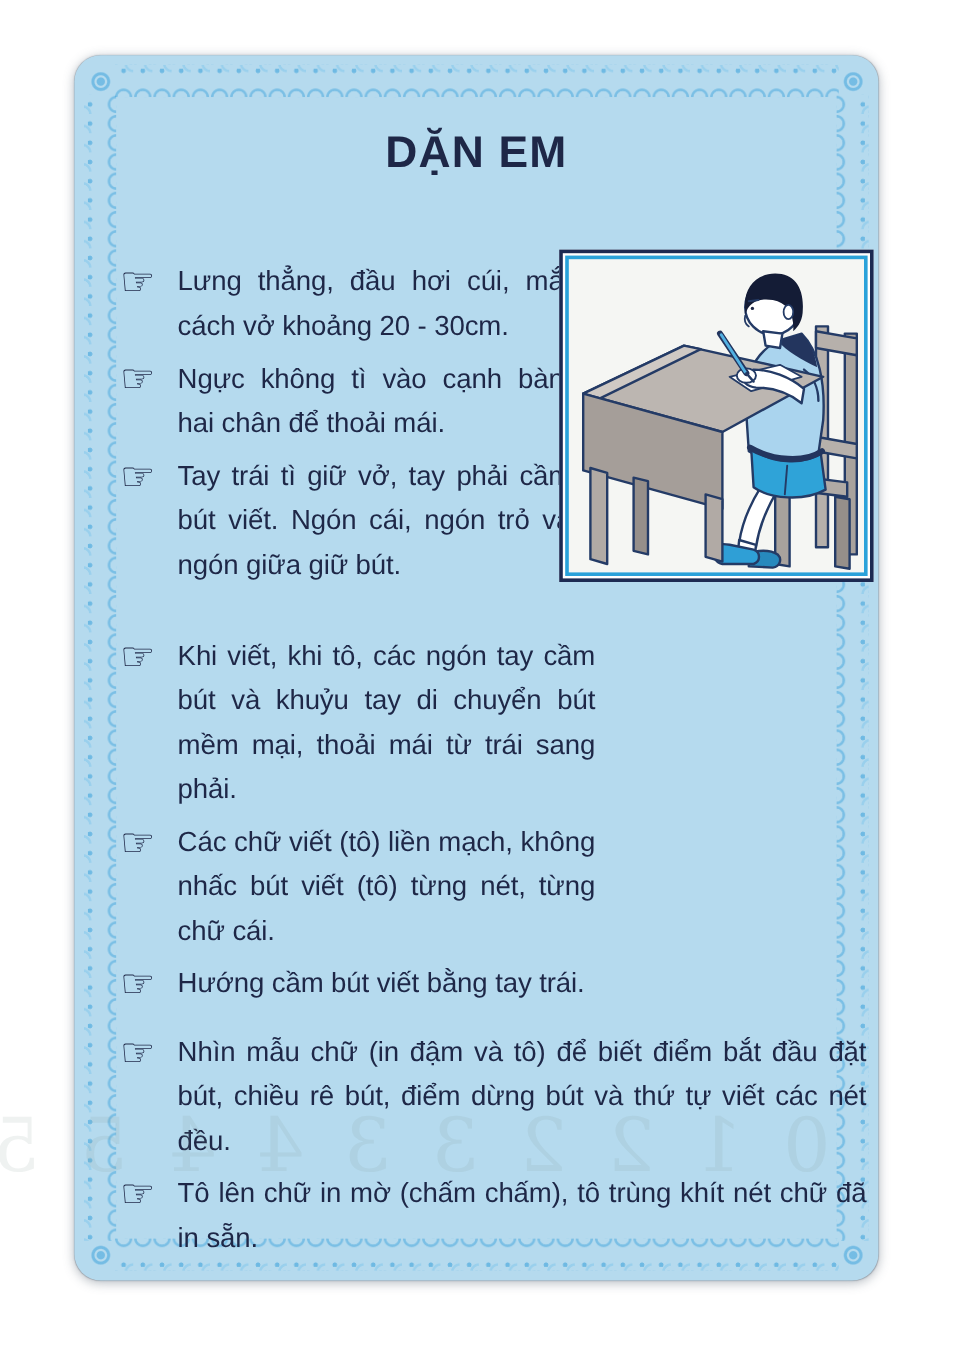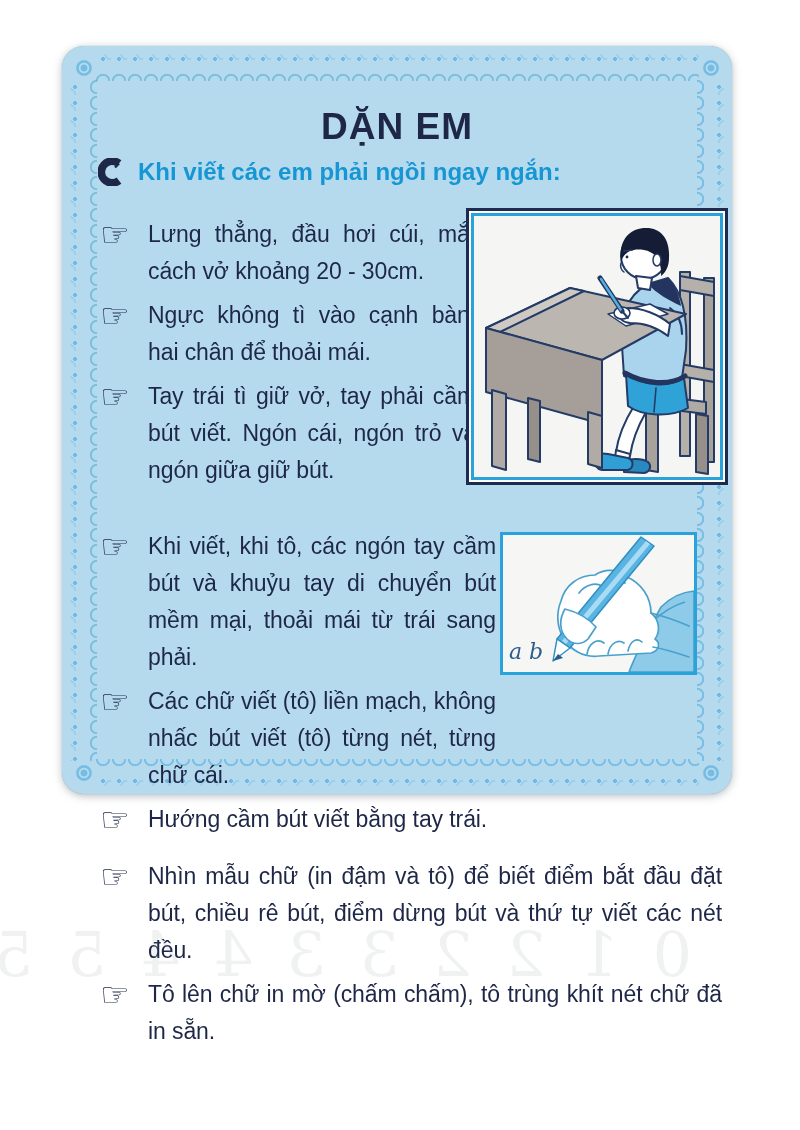--- a/index.html
+++ b/index.html
@@ -1,21 +1,21 @@
 <!DOCTYPE html>
 <html><head>
 <meta charset="utf-8">
 <style>
   html,body{margin:0;padding:0;}
   body{
     width:800px;height:1130px;position:relative;background:#ffffff;
     font-family:"Liberation Sans", sans-serif;overflow:hidden;
   }
   .card{
-    position:absolute;left:62px;top:46px;width:670px;height:748px;
+    position:absolute;left:62px;top:46px;width:670px;height:1021px;
     background:#b5daee;border-radius:22px;
     box-shadow:0 2px 9px rgba(95,108,122,.45), 0 0 1px rgba(95,108,122,.55);
   }
   
   .orn{position:absolute;pointer-events:none;}
   .orn-h{
     height:27px;left:33px;right:33px;
     background-image:
       radial-gradient(circle 3px at 8px 5px, rgba(64,164,220,.60) 0 60%, rgba(64,164,220,0) 72%),
       radial-gradient(circle 9px at 8px 27px, rgba(64,164,220,0) 0 54%, rgba(64,164,220,.50) 60% 76%, rgba(64,164,220,0) 84%),
@@ -94,27 +94,20 @@
   <div class="orn orn-h orn-bottom"></div>
   <div class="orn orn-v orn-left"></div>
   <div class="orn orn-v orn-right"></div>
   <div class="orn orn-c tl"></div>
   <div class="orn orn-c tr"></div>
   <div class="orn orn-c bl"></div>
   <div class="orn orn-c br"></div>
 
   <div class="title">DẶN EM</div>
 
-  <div class="sechead h1">
-    <svg width="28" height="28" viewBox="0 0 24 24">
-      <path d="M18 4.6 A 9.4 9.4 0 1 0 18 19.4" fill="none" stroke="#1e2747" stroke-width="6.6"></path>
-      <path d="M18 4.6 L14.6 8.2" stroke="#1e2747" stroke-width="2" fill="none"></path>
-    </svg>
-    <span class="ht">Khi viết các em phải ngồi ngay ngắn:</span>
-  </div>
 
   <div class="group g1">
     <div class="bullet">
       <span class="hand">☞</span>
       <span class="btext">Lưng thẳng, đầu hơi cúi, mắt cách vở khoảng 20 - 30cm.</span>
     </div>
     <div class="bullet">
       <span class="hand">☞</span>
       <span class="btext">Ngực không tì vào cạnh bàn, hai chân để thoải mái.</span>
     </div>
@@ -186,43 +179,20 @@
     <div class="bullet">
       <span class="hand">☞</span>
       <span class="btext">Các chữ viết (tô) liền mạch, không nhấc bút viết (tô) từng nét, từng chữ cái.</span>
     </div>
     <div class="bullet">
       <span class="hand">☞</span>
       <span class="btext">Hướng cầm bút viết bằng tay trái.</span>
     </div>
   </div>
 
-  <div class="fig2">
-    <svg viewBox="0 0 191 137">
-
-      <path d="M158,72 C168,62 180,57 191,56 L191,137 L126,137 C134,116 146,94 158,72 Z" fill="#8ecbe9" stroke="#4aa0cc" stroke-width="1.6"></path>
-      <path d="M150,86 C160,77 172,70 182,67" fill="none" stroke="#4aa0cc" stroke-width="1.4"></path>
-
-      <g fill="#ffffff" stroke="#4aa0cc" stroke-width="1.7" stroke-linejoin="round" stroke-linecap="round">
-        <path d="M58,66 C62,50 76,40 92,40 C102,33 116,34 124,42 C138,48 148,62 148,78 C156,84 158,96 152,104 C158,108 156,116 148,118 L96,121 C80,123 66,114 60,102 C54,92 53,78 58,66 Z"></path>
-        <path d="M76,58 C82,50 92,47 99,51 M101,49 C107,43 116,43 122,48" fill="none"></path>
-        <path d="M84,119 C86,108 94,103 101,108 M105,119 C107,108 115,104 121,108 M125,116 C127,106 134,102 139,107" fill="none"></path>
-        <path d="M148,78 C160,81 172,85 186,91 M150,112 C162,114 174,118 186,122" fill="none"></path>
-      </g>
-
-      <path d="M138,2 L151,11 L67,113 L54,104 Z" fill="#5ab4e2" stroke="#2f8fc4" stroke-width="1.5" stroke-linejoin="round"></path>
-      <path d="M143,6 L147,9 L63,109 L59,106 Z" fill="#a9dcf4" stroke="none"></path>
-      <path d="M54,104 L67,113 L50,126 Z" fill="#ffffff" stroke="#2f8fc4" stroke-width="1.4" stroke-linejoin="round"></path>
-      <path d="M50,126 L55,119 L60,123 Z" fill="#2a5d8c" stroke="none"></path>
-
-      <path d="M62,74 C56,84 56,96 64,104 C70,110 79,110 85,104 L93,92 C86,84 74,77 62,74 Z" fill="#ffffff" stroke="#4aa0cc" stroke-width="1.7" stroke-linejoin="round"></path>
-
-      <text x="6" y="124" font-family="DejaVu Serif, serif" font-style="italic" font-size="22" fill="#2b5d8f">a b</text>
-    </svg>
-  </div>
 
 
   <div class="group g3">
     <div class="bullet">
       <span class="hand">☞</span>
       <span class="btext">Nhìn mẫu chữ (in đậm và tô) để biết điểm bắt đầu đặt bút, chiều rê bút, điểm dừng bút và thứ tự viết các nét đều.</span>
     </div>
     <div class="bullet">
       <span class="hand">☞</span>
       <span class="btext">Tô lên chữ in mờ (chấm chấm), tô trùng khít nét chữ đã in sẵn.</span>

